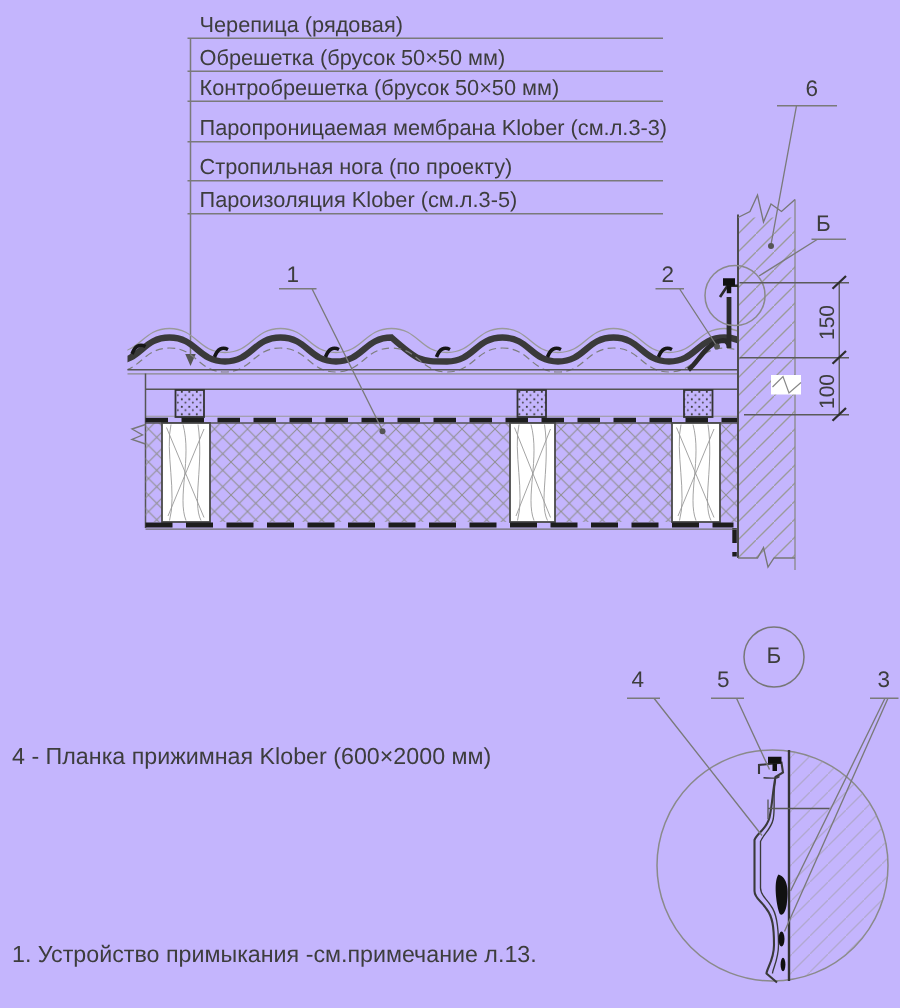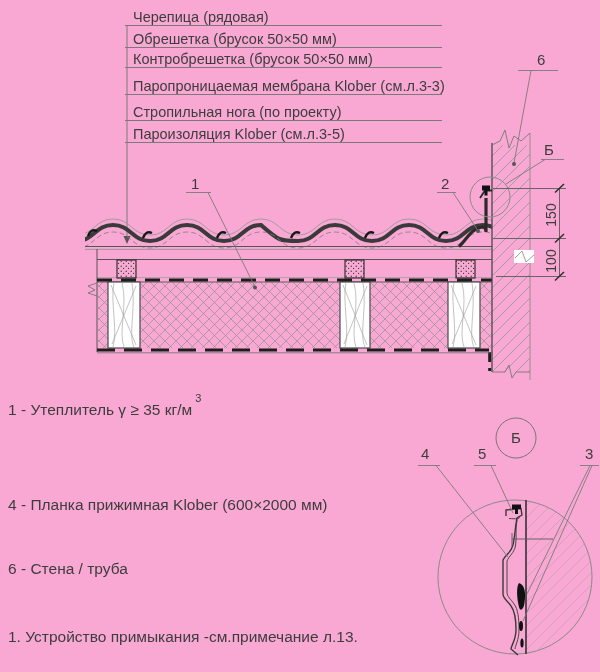--- a/index.html
+++ b/index.html
@@ -1,17 +1,17 @@
 <!DOCTYPE html>
 <html><head>
 <meta charset="utf-8">
 <style>
   :root{ --ink:#3d3d3d; --line:#707070; --dark:#1d1d1d; }
   html,body{margin:0;padding:0;background:#fff;}
-  #canvas{position:relative;width:600px;height:672px;background:#f9a8d4;overflow:hidden;
+  #canvas{position:relative;width:600px;height:672px;background:#c4b5fd;overflow:hidden;
           font-family:"Liberation Sans",sans-serif;color:var(--ink);}
   svg{position:absolute;left:0;top:0;}
   .t{position:absolute;white-space:pre;line-height:1.1;color:var(--ink);}
   .lbl{font-size:14.5px;}
   .leg{font-size:15.5px;}
   .num{font-size:15px;}
   .dim{font-size:14px;width:34px;height:16px;line-height:16px;text-align:center;
        transform:rotate(-90deg);transform-origin:center;}
   .ref{font-size:15px;}
   sup{font-size:11px;position:relative;top:-7px;left:3px;}
@@ -161,23 +161,21 @@
   <div class="t lbl" style="left:133px;top:127px">Пароизоляция Klober (см.л.3-5)</div>
 
   <div class="t num" style="left:191px;top:176px">1</div>
   <div class="t num" style="left:441px;top:176px">2</div>
   <div class="t num" style="left:537px;top:52px">6</div>
   <div class="t ref" style="left:544px;top:142px">Б</div>
 
   <div class="t dim" style="left:534px;top:207px">150</div>
   <div class="t dim" style="left:534px;top:253px">100</div>
 
-  <div class="t leg" style="left:8px;top:399px"><span>1 - Утеплитель γ ≥ 35 кг/м</span><sup>3</sup></div>
   <div class="t leg" style="left:8px;top:496px">4 - Планка прижимная Klober (600×2000 мм)</div>
-  <div class="t leg" style="left:8px;top:560px">6 - Стена / труба</div>
 
   <div class="t leg" style="left:8px;top:628px">1. Устройство примыкания -см.примечание л.13.</div>
 
   <div class="t ref" style="left:501px;top:430px;width:30px;text-align:center">Б</div>
   <div class="t num" style="left:421px;top:446px">4</div>
   <div class="t num" style="left:478px;top:446px">5</div>
   <div class="t num" style="left:585px;top:446px">3</div>
 
 </div>
 

